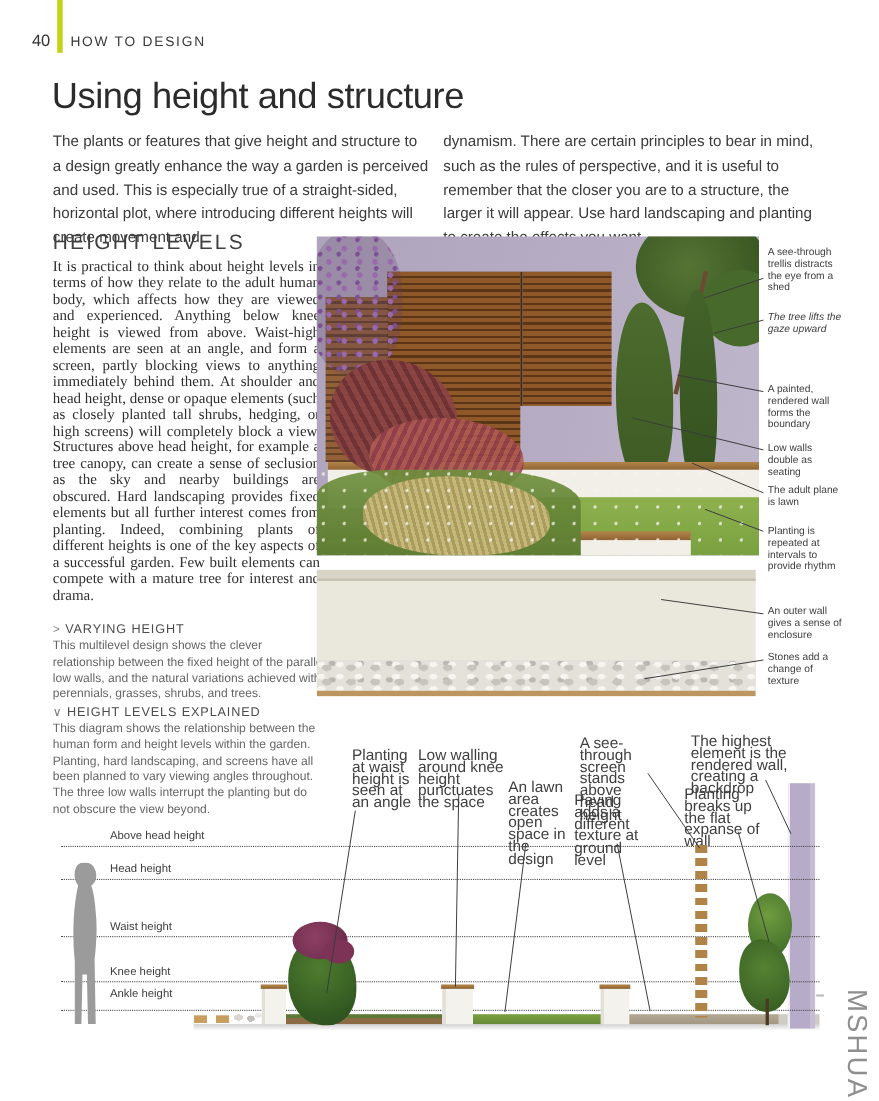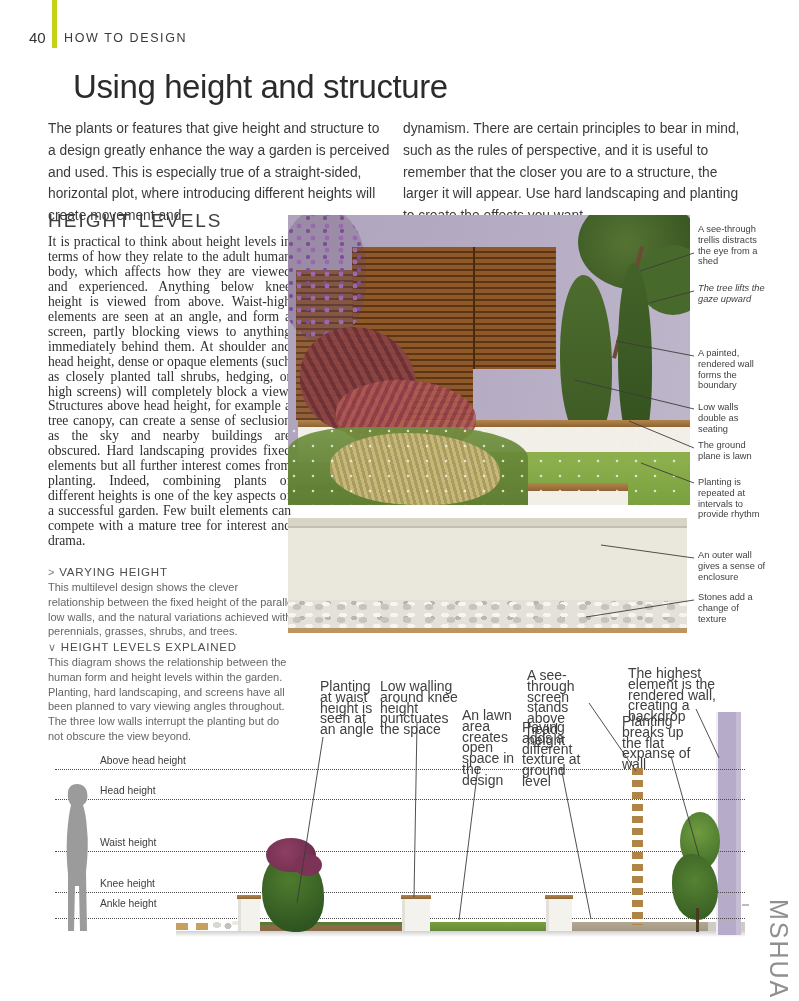--- a/index.html
+++ b/index.html
@@ -6,21 +6,21 @@
   .page{position:relative;width:799px;height:1001px;background:#fff;overflow:hidden;
         font-family:"Liberation Sans",sans-serif;color:#2e2e2e;}
   .abs{position:absolute;}
 
   
   .pageno{position:absolute;left:29px;top:29px;font-size:15px;color:#333;}
   .accent-bar{position:absolute;left:52px;top:0;width:5px;height:48px;background:#c3d117;}
   .section-title{position:absolute;left:64px;top:31px;font-size:12.5px;letter-spacing:1.6px;color:#3a3a3a;}
 
   
-  .main-title{position:absolute;left:47px;top:68px;font-size:33px;font-weight:400;letter-spacing:-0.4px;color:#2b2b2b;margin-left:26px;}
+  .main-title{position:absolute;left:47px;top:68px;font-size:33px;font-weight:400;letter-spacing:-0.4px;color:#2b2b2b;}
   .intro{position:absolute;top:118px;font-size:13.8px;line-height:21.8px;color:#3a3a3a;}
   .intro.c1{left:48px;width:342px;}
   .intro.c2{left:403px;width:345px;}
   .h2{position:absolute;left:48px;top:210px;font-size:19px;font-weight:400;letter-spacing:2px;color:#3f3f3f;}
   .serif-body{position:absolute;left:48px;top:235px;width:243px;font-family:"Liberation Serif",serif;
               font-size:13.6px;line-height:14.95px;color:#2f2f2f;text-align:justify;}
   .subhead{position:absolute;left:48px;font-size:11.5px;letter-spacing:0.8px;color:#4c4c4c;}
   .subhead .marker{color:#7a7a7a;margin-right:4px;font-size:11px;}
   .caption{position:absolute;left:48px;width:248px;font-size:11px;line-height:14.8px;color:#666;}
 
@@ -133,21 +133,21 @@
   <div class="photo-bottom">
     <div class="coping"></div>
     <div class="pebbles"></div>
     <div class="wood-strip"></div>
   </div>
 
   <div class="pc" style="top:224px;">A see-through trellis distracts the eye from a shed</div>
   <div class="pc" style="top:283px;font-style:italic;">The tree lifts the gaze upward</div>
   <div class="pc" style="top:348px;">A painted, rendered wall forms the boundary</div>
   <div class="pc" style="top:402px;">Low walls double as seating</div>
-  <div class="pc" style="top:440px;">The ground plane is lawn</div>
+  <div class="pc" style="top:440px;">The adult plane is lawn</div>
   <div class="pc" style="top:477px;">Planting is repeated at intervals to provide rhythm</div>
   <div class="pc" style="top:550px;">An outer wall gives a sense of enclosure</div>
   <div class="pc" style="top:592px;">Stones add a change of texture</div>
 
   <div class="dc" style="left:320px;top:681px;width:56px;">Planting at waist height is seen at an angle</div>
   <div class="dc" style="left:380px;top:681px;width:86px;">Low walling around knee height punctuates the space</div>
   <div class="dc" style="left:462px;top:710px;width:62px;">An lawn area creates open space in the design</div>
   <div class="dc" style="left:527px;top:670px;width:72px;">A see-through screen stands above head height</div>
   <div class="dc" style="left:522px;top:722px;width:60px;">Paving adds a different texture at ground level</div>
   <div class="dc" style="left:628px;top:668px;width:94px;">The highest element is the rendered wall, creating a backdrop</div>

